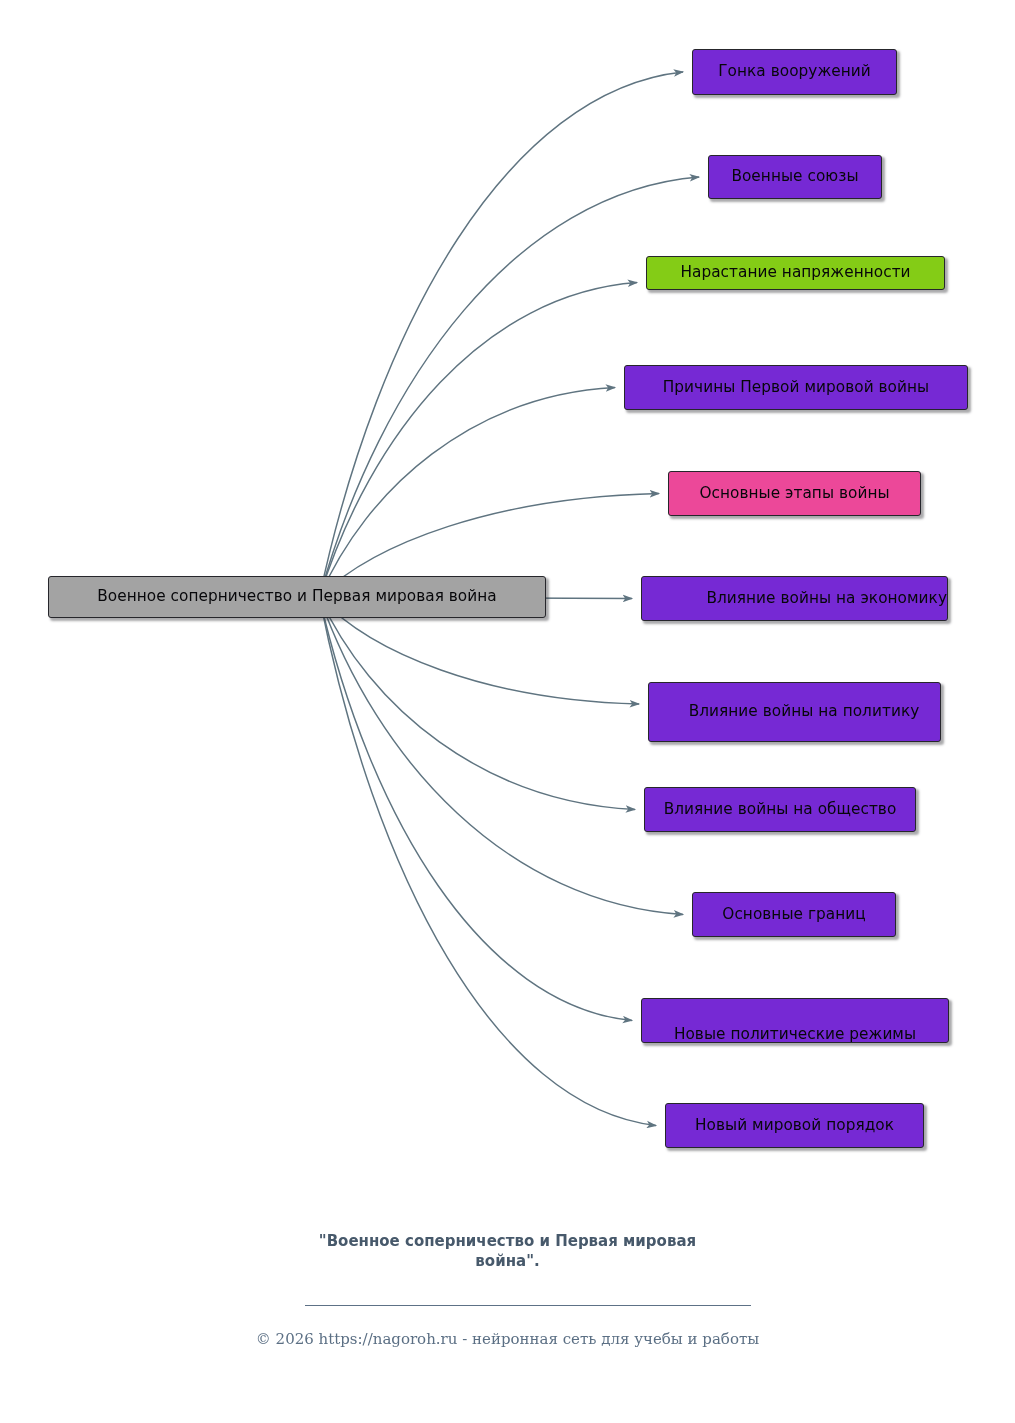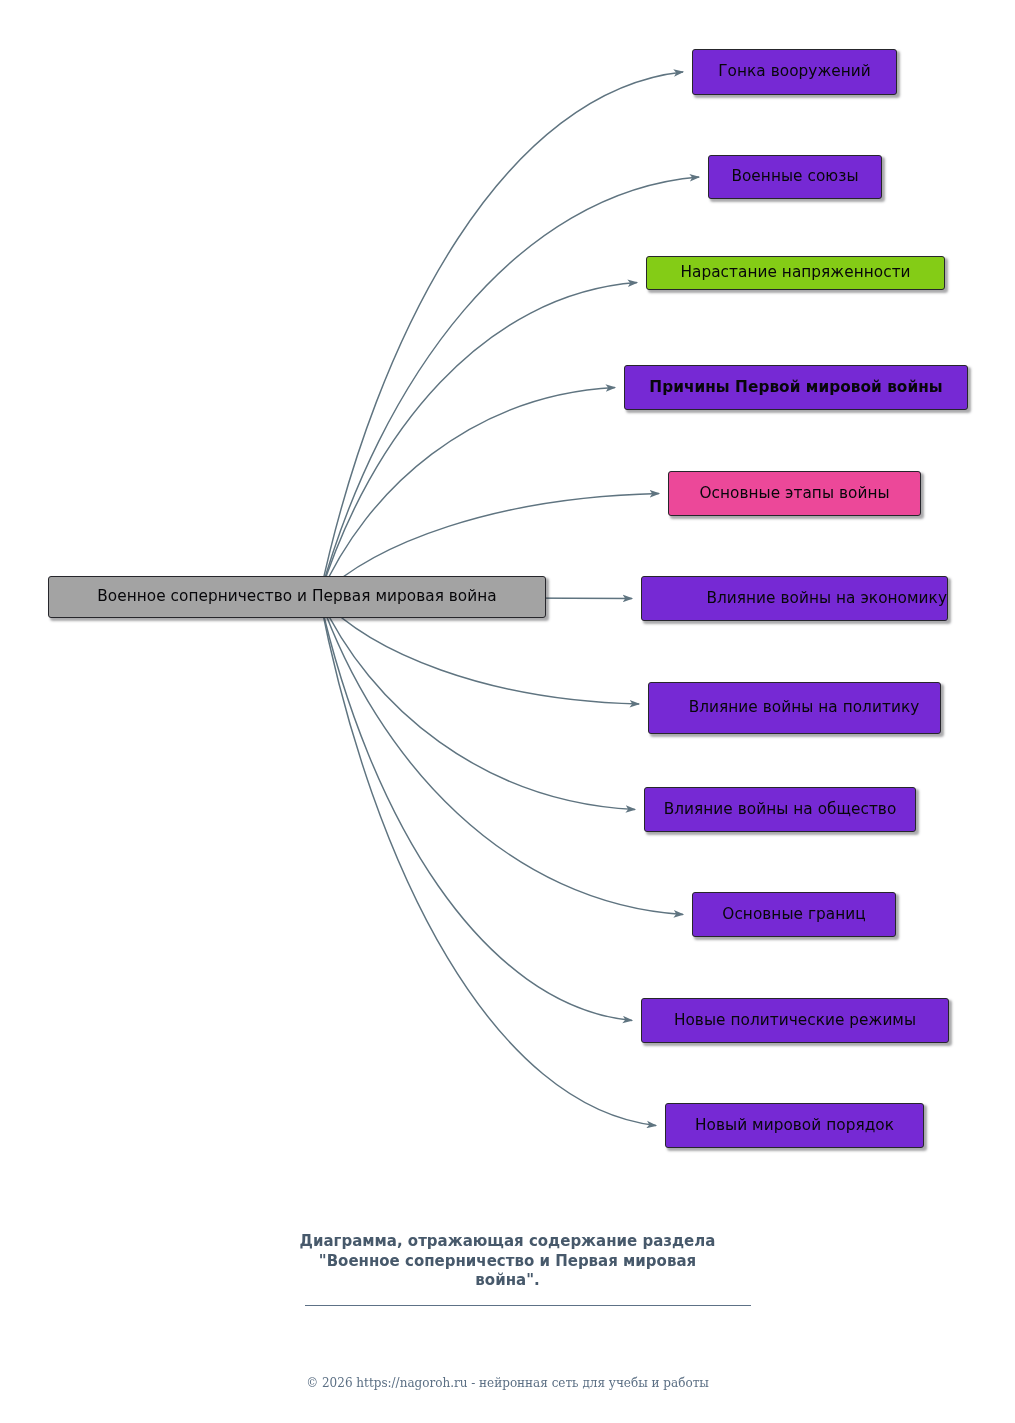--- a/index.html
+++ b/index.html
@@ -68,24 +68,23 @@
     position: absolute;
     left: 305px;
     top: 1305px;
     width: 446px;
     height: 0;
     border-top: 1.4px solid #5d7186;
   }
   #copyright {
     top: 1327px;
     font-family: "DejaVu Serif", serif;
-    font-size: 12px;
+    font-size: 15px;
     line-height: 24px;
     color: #5b6f84;
-    margin-top: 44px;
   }
 </style>
 </head>
 <body>
 
 <div id="diagram-canvas">
   <svg id="edge-layer" viewBox="0 0 1015 1190">
     <defs>
       <marker id="arrowhead" markerWidth="11" markerHeight="8" refX="9.4" refY="4" orient="auto" markerUnits="userSpaceOnUse">
         <path d="M0,0.2 L10.6,4 L0,7.8 L2.6,4 Z" fill="#5f7480"></path>
@@ -111,48 +110,47 @@
       </div>
       <div class="node node-child" style="left: 692px; top: 49px; width: 205px; height: 46px; background: rgb(118, 41, 212);">
         <span>Гонка вооружений</span>
       </div>
       <div class="node node-child" style="left: 708px; top: 155px; width: 174px; height: 44px; background: rgb(118, 41, 212);">
         <span>Военные союзы</span>
       </div>
       <div class="node node-child" style="left: 646px; top: 256px; width: 299px; height: 34px; background: #84cc16;">
         <span>Нарастание напряженности</span>
       </div>
-      <div class="node node-child" style="left: 624px; top: 365px; width: 344px; height: 45px; background: rgb(118, 41, 212); font-weight: bold;">
+      <div class="node node-child" style="left: 624px; top: 365px; width: 344px; height: 45px; background: rgb(118, 41, 212);">
         <span>Причины Первой мировой войны</span>
       </div>
       <div class="node node-child" style="left: 668px; top: 471px; width: 253px; height: 45px; background: #ec4899;">
         <span>Основные этапы войны</span>
       </div>
       <div class="node node-child" style="left: 641px; top: 576px; width: 307px; height: 45px; background: rgb(118, 41, 212); justify-content: flex-end;">
         <span>Влияние войны на экономику</span>
       </div>
-      <div class="node node-child" style="left: 648px; top: 682px; width: 293px; height: 52px; background: rgb(118, 41, 212); padding-left: 19px;">
+      <div class="node node-child" style="left: 648px; top: 682px; width: 293px; height: 60px; background: rgb(118, 41, 212); padding-left: 19px;">
         <span>Влияние войны на политику</span>
       </div>
       <div class="node node-child" style="left: 644px; top: 787px; width: 272px; height: 45px; background: rgb(118, 41, 212);">
         <span>Влияние войны на общество</span>
       </div>
       <div class="node node-child" style="left: 692px; top: 892px; width: 204px; height: 45px; background: rgb(118, 41, 212);">
         <span>Основные границ</span>
       </div>
-      <div class="node node-child" style="left: 641px; top: 998px; width: 308px; height: 45px; background: rgb(118, 41, 212);">
+      <div class="node node-child" style="left: 641px; top: 998px; width: 308px; height: 45px; background: rgb(118, 41, 212); align-items: flex-end;">
         <span>Новые политические режимы</span>
       </div>
       <div class="node node-child" style="left: 665px; top: 1103px; width: 259px; height: 45px; background: rgb(118, 41, 212);">
         <span>Новый мировой порядок</span>
       </div>
     </div>
 </div>
 
 <div class="footer" id="caption">
-  <div>Диаграмма, отражающая содержание раздела</div>
   <div>"Военное соперничество и Первая мировая</div>
   <div>война".</div>
 </div>
 
 <div id="caption-rule"></div>
 
 <div class="footer" id="copyright">© 2026 https://nagoroh.ru - нейронная сеть для учебы и работы</div>
 
 </body></html>

